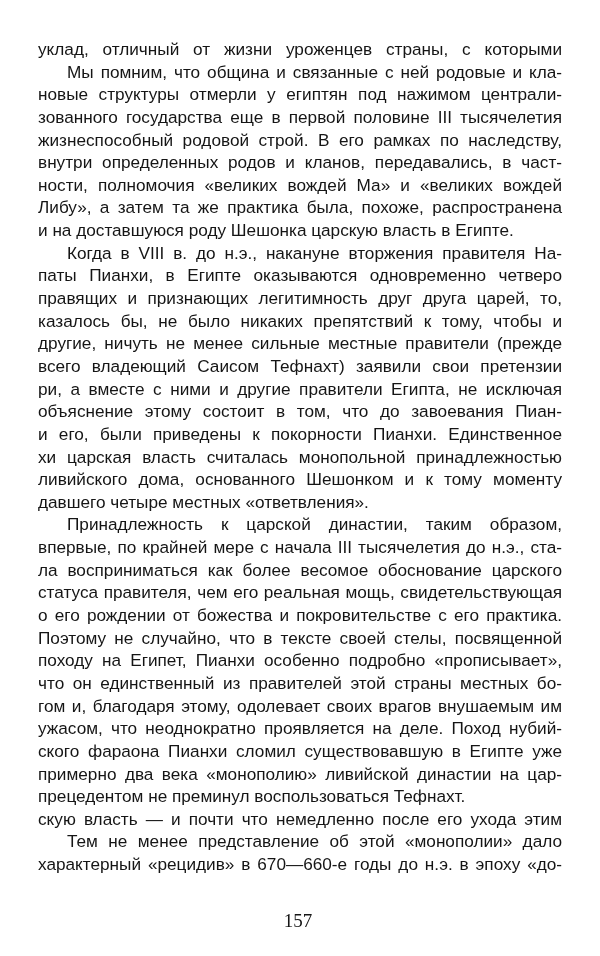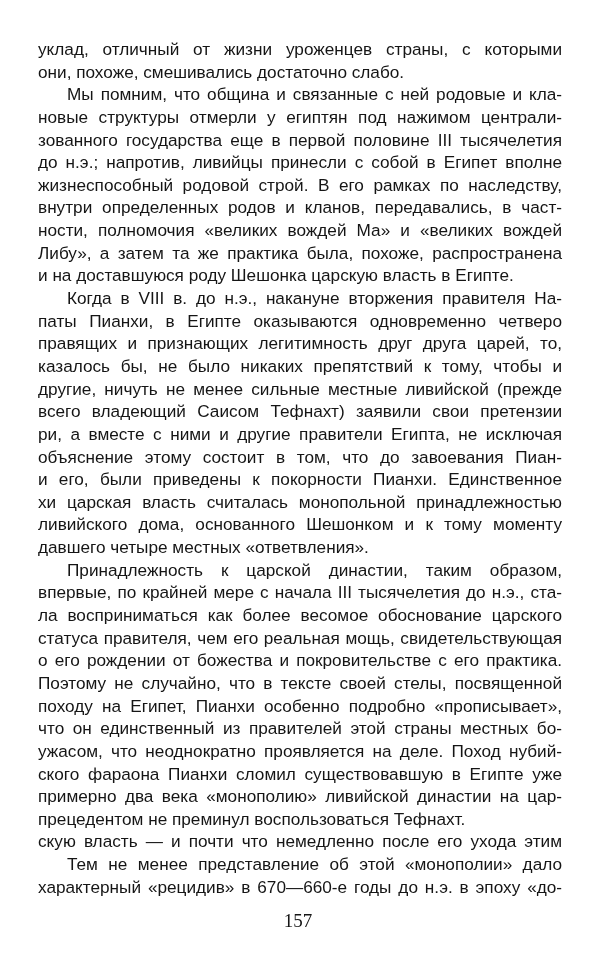--- a/index.html
+++ b/index.html
@@ -34,59 +34,58 @@
     color: #151515;
   }
 </style>
 </head>
 <body>
 
 <div class="page">
 
   <div>
     <span class="line">уклад, отличный от жизни уроженцев страны, с которыми</span>
-    <span class="line last">они, похоже, смешивались достаточно слабо.</span>
   </div>
 
   <div>
     <span class="line indent">Мы помним, что община и связанные с ней родовые и кла-</span>
     <span class="line">новые структуры отмерли у египтян под нажимом централи-</span>
     <span class="line">зованного государства еще в первой половине III тысячелетия</span>
-    <span class="line">до н.э.; напротив, ливийцы принесли с собой в Египет вполне</span>
     <span class="line">жизнеспособный родовой строй. В его рамках по наследству,</span>
     <span class="line">внутри определенных родов и кланов, передавались, в част-</span>
     <span class="line">ности, полномочия «великих вождей Ма» и «великих вождей</span>
     <span class="line">Либу», а затем та же практика была, похоже, распространена</span>
     <span class="line last">и на доставшуюся роду Шешонка царскую власть в Египте.</span>
   </div>
 
   <div>
     <span class="line indent">Когда в VIII в. до н.э., накануне вторжения правителя На-</span>
     <span class="line">паты Пианхи, в Египте оказываются одновременно четверо</span>
     <span class="line">правящих и признающих легитимность друг друга царей, то,</span>
     <span class="line">казалось бы, не было никаких препятствий к тому, чтобы и</span>
-    <span class="line">другие, ничуть не менее сильные местные ливийской (прежде</span>
+    <span class="line">другие, ничуть не менее сильные местные правители (прежде</span>
     <span class="line">всего владеющий Саисом Тефнахт) заявили свои претензии</span>
     <span class="line">ри, а вместе с ними и другие правители Египта, не исключая</span>
     <span class="line">объяснение этому состоит в том, что до завоевания Пиан-</span>
     <span class="line">и его, были приведены к покорности Пианхи. Единственное</span>
     <span class="line">хи царская власть считалась монопольной принадлежностью</span>
     <span class="line">ливийского дома, основанного Шешонком и к тому моменту</span>
     <span class="line last">давшего четыре местных «ответвления».</span>
   </div>
 
   <div>
     <span class="line indent">Принадлежность к царской династии, таким образом,</span>
     <span class="line">впервые, по крайней мере с начала III тысячелетия до н.э., ста-</span>
     <span class="line">ла восприниматься как более весомое обоснование царского</span>
     <span class="line">статуса правителя, чем его реальная мощь, свидетельствующая</span>
     <span class="line">о его рождении от божества и покровительстве с его практика.</span>
     <span class="line">Поэтому не случайно, что в тексте своей стелы, посвященной</span>
     <span class="line">походу на Египет, Пианхи особенно подробно «прописывает»,</span>
     <span class="line">что он единственный из правителей этой страны местных бо-</span>
+    <span class="line">гом и, благодаря этому, одолевает своих врагов внушаемым им</span>
     <span class="line">ужасом, что неоднократно проявляется на деле. Поход нубий-</span>
     <span class="line">ского фараона Пианхи сломил существовавшую в Египте уже</span>
     <span class="line">примерно два века «монополию» ливийской династии на цар-</span>
     <span class="line last">прецедентом не преминул воспользоваться Тефнахт.</span>
     <span class="line">скую власть — и почти что немедленно после его ухода этим</span>
   </div>
 
   <div>
     <span class="line indent">Тем не менее представление об этой «монополии» дало</span>
     <span class="line">характерный «рецидив» в 670—660-е годы до н.э. в эпоху «до-</span>

